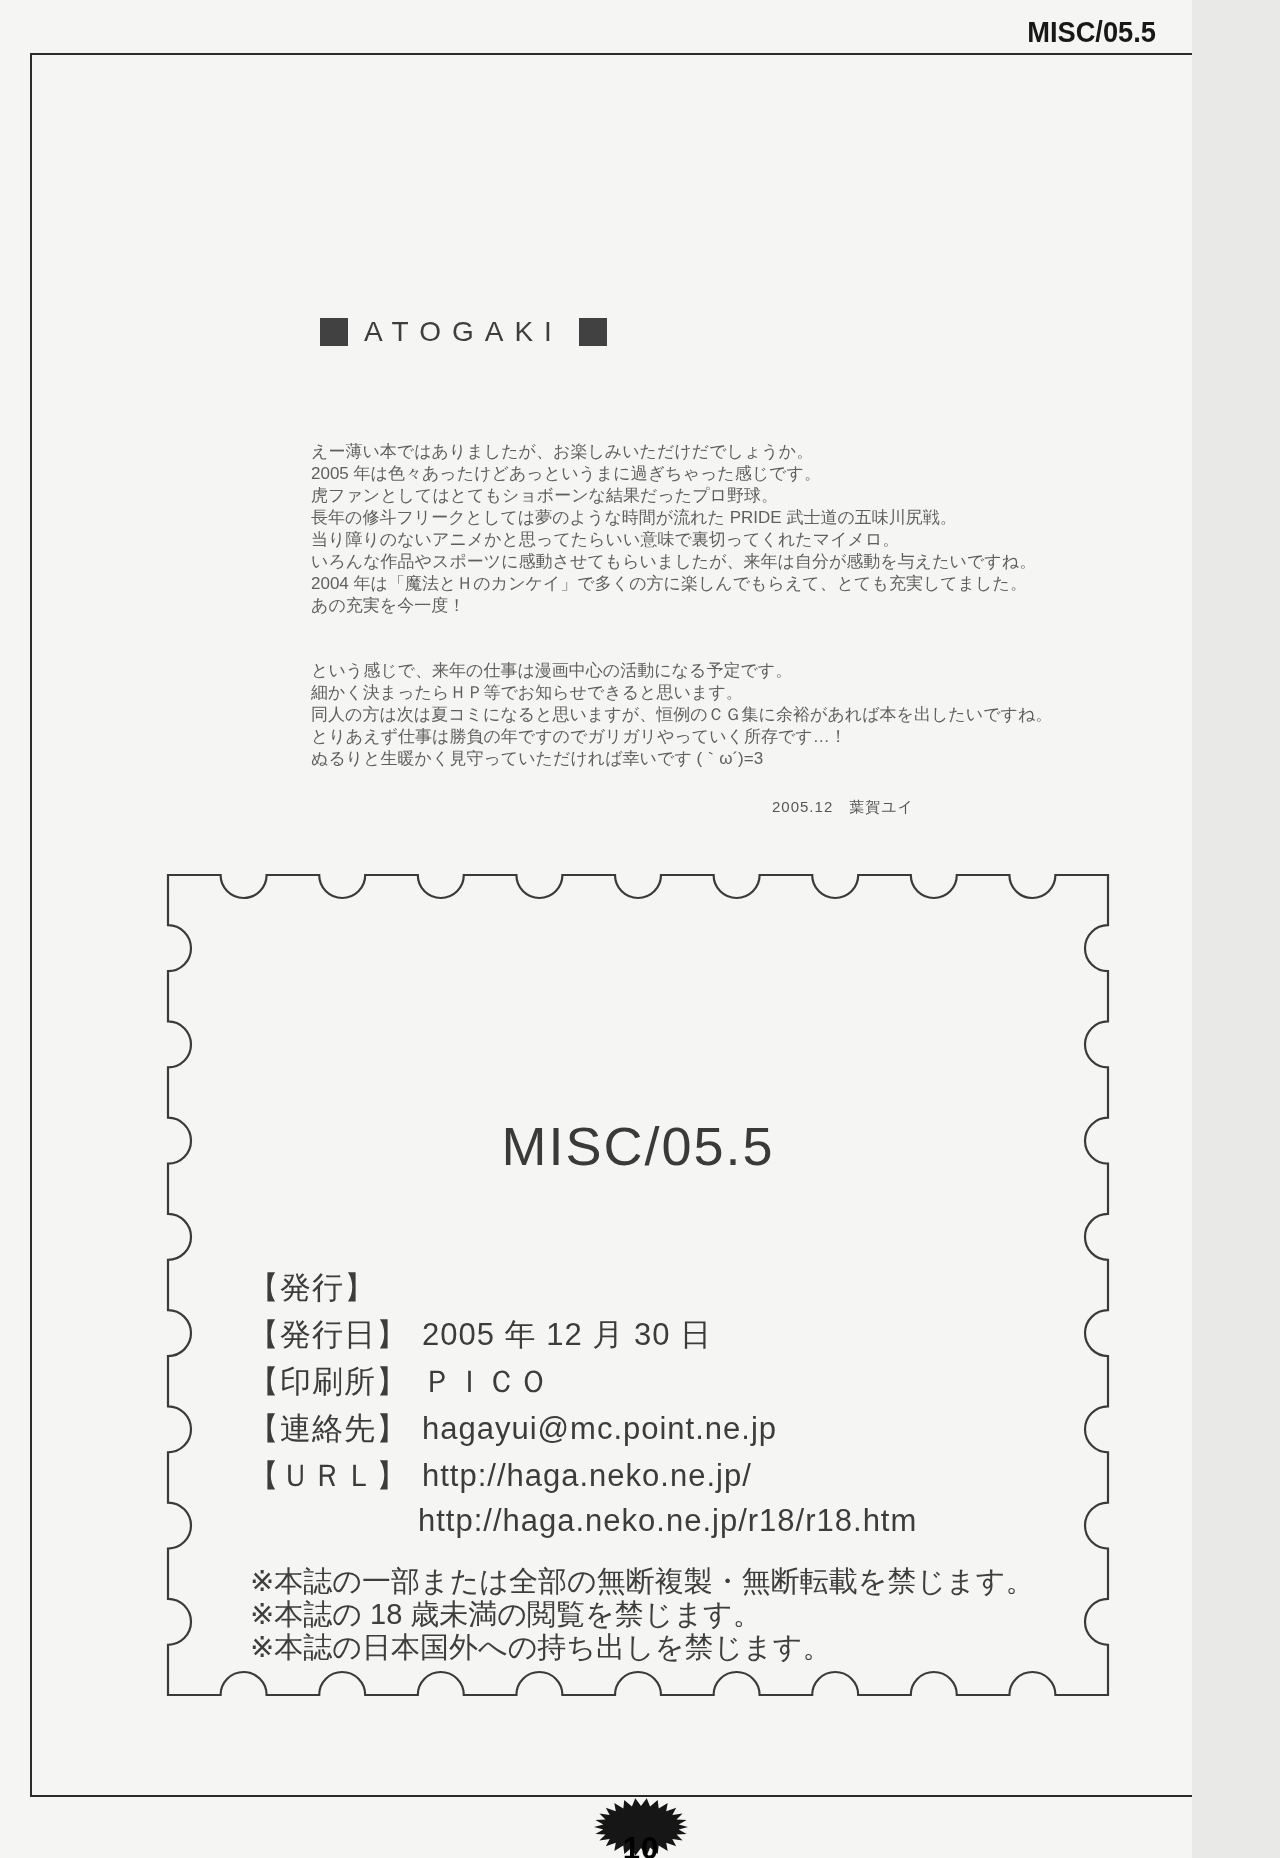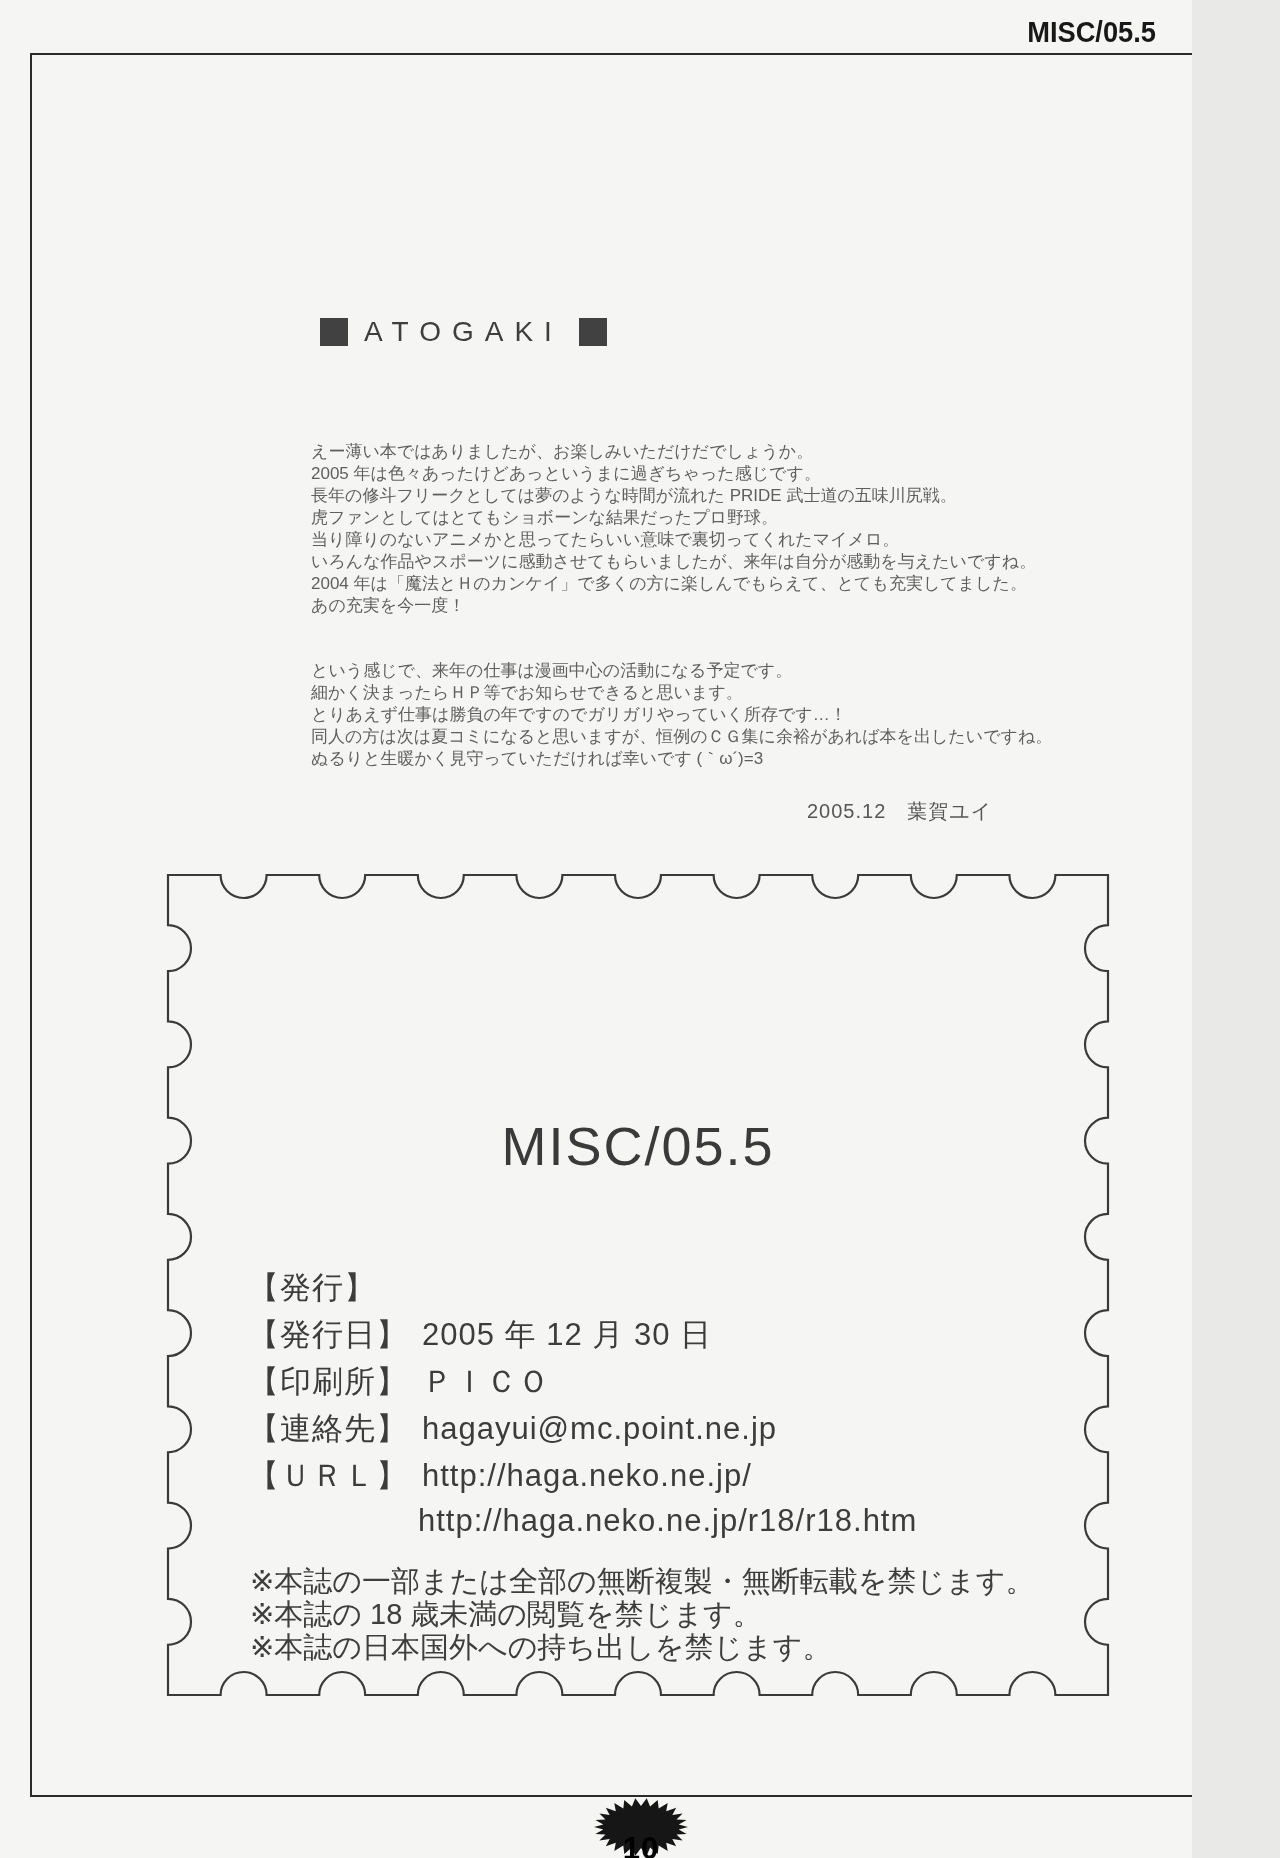--- a/index.html
+++ b/index.html
@@ -23,21 +23,21 @@
     display:flex; align-items:center; gap:16px;
   }
   .sq{display:inline-block; width:28px; height:28px; background:#414141;}
   .atogaki-text{
     font-size:28px; font-weight:normal; color:#3e3e3e;
     letter-spacing:11px; line-height:28px;
   }
   .para{position:absolute; left:311px; font-size:17px; line-height:22px; color:#5f5f5f; white-space:nowrap;}
   .para1{top:441px;}
   .para2{top:651px;margin-top:9px;}
-  .signature{position:absolute; left:807px; top:798px; font-size:20px; color:#565656; letter-spacing:1px;}
+  .signature{position:absolute; left:772px; top:798px; font-size:15px; color:#565656; letter-spacing:1px;}
   .stamp{position:absolute; left:168px; top:875px; width:940px; height:820px;}
   .stamp-border{position:absolute; left:-2px; top:-2px; width:944px; height:824px;}
   .stamp-border path{fill:none; stroke:#3a3a3a; stroke-width:2.2;}
   .stamp-title{
     position:absolute; left:0; top:240px; width:100%;
     text-align:center; font-size:54px; font-weight:400;
     color:#3a3a3a; letter-spacing:2px;
   }
   .info{position:absolute; left:80px; top:396px; width:840px;}
   .info-row{display:flex; align-items:baseline; margin-bottom:13px; font-size:31px; color:#3c3c3c; line-height:34px; white-space:nowrap;}
@@ -66,33 +66,33 @@
 
   <div class="atogaki">
     <span class="sq"></span>
     <span class="atogaki-text">ATOGAKI</span>
     <span class="sq"></span>
   </div>
 
   <div class="para para1">
     <div class="line">えー薄い本ではありましたが、お楽しみいただけだでしょうか。</div>
     <div class="line">2005 年は色々あったけどあっというまに過ぎちゃった感じです。</div>
+    <div class="line">虎ファンとしてはとてもショボーンな結果だったプロ野球。</div>
     <div class="line">長年の修斗フリークとしては夢のような時間が流れた PRIDE 武士道の五味川尻戦。</div>
-    <div class="line">虎ファンとしてはとてもショボーンな結果だったプロ野球。</div>
     <div class="line">当り障りのないアニメかと思ってたらいい意味で裏切ってくれたマイメロ。</div>
     <div class="line">いろんな作品やスポーツに感動させてもらいましたが、来年は自分が感動を与えたいですね。</div>
     <div class="line">2004 年は「魔法とＨのカンケイ」で多くの方に楽しんでもらえて、とても充実してました。</div>
     <div class="line">あの充実を今一度！</div>
   </div>
 
   <div class="para para2">
     <div class="line">という感じで、来年の仕事は漫画中心の活動になる予定です。</div>
     <div class="line">細かく決まったらＨＰ等でお知らせできると思います。</div>
+    <div class="line">同人の方は次は夏コミになると思いますが、恒例のＣＧ集に余裕があれば本を出したいですね。</div>
     <div class="line">とりあえず仕事は勝負の年ですのでガリガリやっていく所存です…！</div>
-    <div class="line">同人の方は次は夏コミになると思いますが、恒例のＣＧ集に余裕があれば本を出したいですね。</div>
     <div class="line">ぬるりと生暖かく見守っていただければ幸いです (｀ω´)=3</div>
   </div>
 
   <div class="signature">2005.12　葉賀ユイ</div>
 
   <div class="stamp">
     <svg class="stamp-border" viewBox="-2 -2 944 824" xmlns="http://www.w3.org/2000/svg">
       <path id="stamp-border-path" d="M 0 0 h 52.6 a 23 23 0 0 0 46 0 h 52.6 a 23 23 0 0 0 46 0 h 52.6 a 23 23 0 0 0 46 0 h 52.6 a 23 23 0 0 0 46 0 h 52.6 a 23 23 0 0 0 46 0 h 52.6 a 23 23 0 0 0 46 0 h 52.6 a 23 23 0 0 0 46 0 h 52.6 a 23 23 0 0 0 46 0 h 52.6 a 23 23 0 0 0 46 0 h 52.6 v 50.22222222222222 a 23 23 0 0 0 0 46 v 50.22222222222222 a 23 23 0 0 0 0 46 v 50.22222222222222 a 23 23 0 0 0 0 46 v 50.22222222222222 a 23 23 0 0 0 0 46 v 50.22222222222222 a 23 23 0 0 0 0 46 v 50.22222222222222 a 23 23 0 0 0 0 46 v 50.22222222222222 a 23 23 0 0 0 0 46 v 50.22222222222222 a 23 23 0 0 0 0 46 v 50.22222222222222 h -52.6 a 23 23 0 0 0 -46 0 h -52.6 a 23 23 0 0 0 -46 0 h -52.6 a 23 23 0 0 0 -46 0 h -52.6 a 23 23 0 0 0 -46 0 h -52.6 a 23 23 0 0 0 -46 0 h -52.6 a 23 23 0 0 0 -46 0 h -52.6 a 23 23 0 0 0 -46 0 h -52.6 a 23 23 0 0 0 -46 0 h -52.6 a 23 23 0 0 0 -46 0 h -52.6 v -50.22222222222222 a 23 23 0 0 0 0 -46 v -50.22222222222222 a 23 23 0 0 0 0 -46 v -50.22222222222222 a 23 23 0 0 0 0 -46 v -50.22222222222222 a 23 23 0 0 0 0 -46 v -50.22222222222222 a 23 23 0 0 0 0 -46 v -50.22222222222222 a 23 23 0 0 0 0 -46 v -50.22222222222222 a 23 23 0 0 0 0 -46 v -50.22222222222222 a 23 23 0 0 0 0 -46 v -50.22222222222222 Z"></path>
     </svg>
     <div class="stamp-title">MISC/05.5</div>

